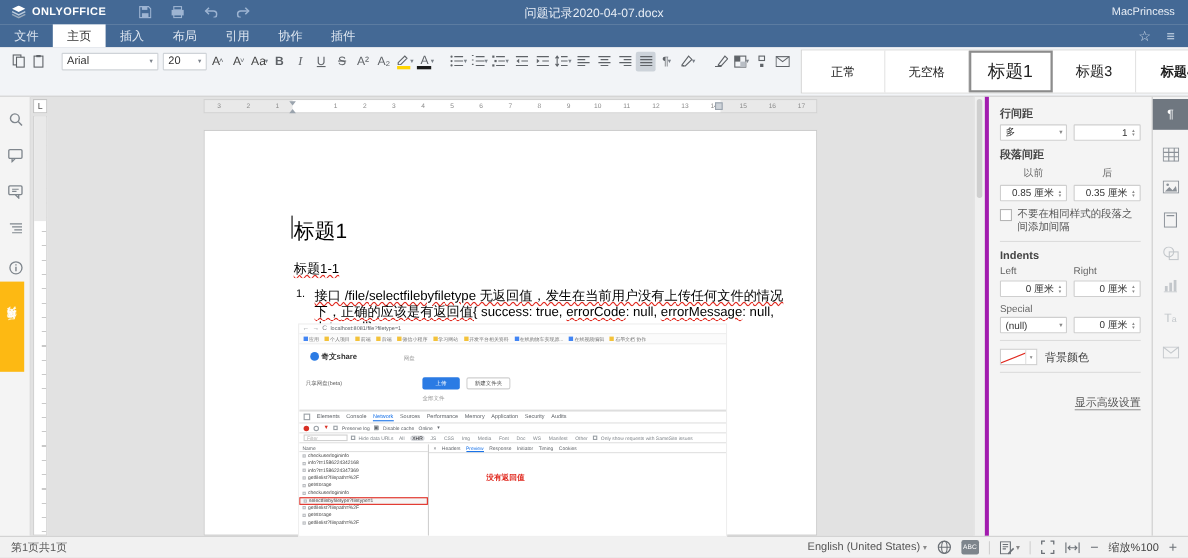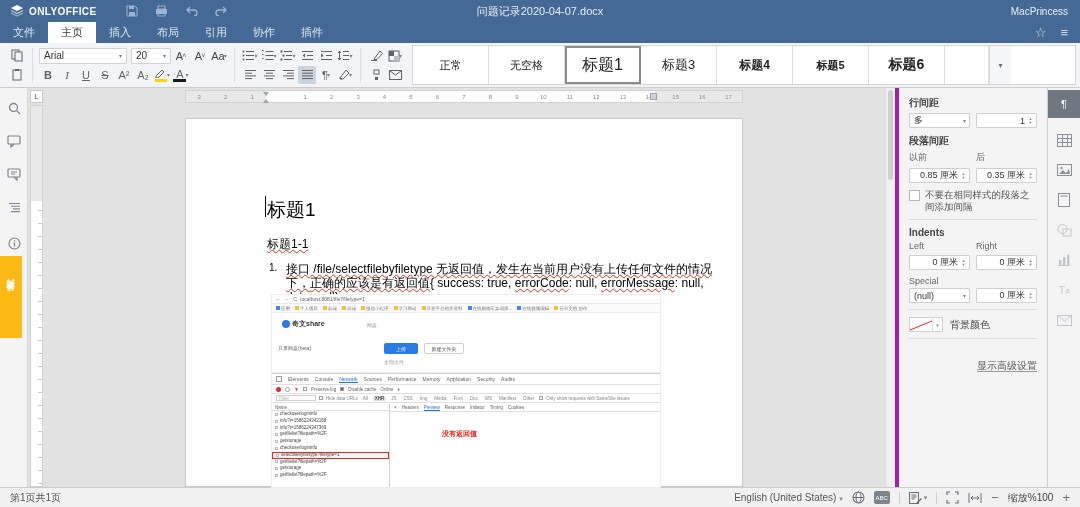--- a/index.html
+++ b/index.html
@@ -17,21 +17,21 @@
   .top-user { margin-left:auto; margin-right:12px; font-size:10px; color:#e8eef6; }
 
   
   .tabrow { height:21px; background:#446995; display:flex; align-items:stretch; color:#dfe7f1; font-size:11px; flex:0 0 auto; }
   .mtab { padding:0 13px; display:flex; align-items:center; cursor:default; }
   .mtab.active { background:#ffffff; color:#333; }
   .tabrow-right { margin-left:auto; display:flex; align-items:center; gap:14px; margin-right:12px; font-size:13px; color:#cfdbea; }
 
   
   .toolbar { height:45px; background:#f2f4f7; border-bottom:1px solid #cbcbcb; display:flex; align-items:stretch; padding:2px 4px 2px 6px; flex:0 0 auto; }
-  .tgroup { display:flex; flex-direction:column; justify-content:space-between; padding:1px 2px; }
+  .tgroup { display:flex; flex-direction:row; justify-content:space-between; padding:1px 2px; }
   .trow { display:flex; align-items:center; height:19px; gap:1px; }
   .tsep { width:1px; background:#d8dde3; margin:3px 4px; }
   .tbtn { min-width:18px; height:18px; display:flex; align-items:center; justify-content:center; border-radius:2px; color:#5f6368; font-size:11px; }
   .tbtn.active { background:#cdd3da; }
   .chev { font-size:6px; color:#7c828a; margin-left:-1px; }
   .combo { background:#fff; border:1px solid #cfd3d8; height:16px; display:flex; align-items:center; padding:0 4px; font-size:10px; color:#333; border-radius:1px; }
   .combo .chev { margin-left:auto; padding-left:4px; }
   .combo.font { width:88px; }
   .combo.size { width:40px; margin-left:3px; }
   .fx { font-size:11px; color:#444; }
@@ -704,21 +704,21 @@
             <div class="field num">
               <span>1</span>
               <span class="spin">
                 <span>▲</span>
                 <span>▼</span>
               </span>
             </div>
           </div>
       </div>
       <div class="plabel">段落间距</div>
-      <div class="prow" style="margin-bottom:2px;">
+      <div class="prow" style="margin-bottom:2px;text-align:center;">
         <div class="pcol small">以前</div>
         <div class="pcol small">后</div>
       </div>
       <div class="prow">
         <div class="pcol">
             <div class="field num">
               <span>0.85 厘米</span>
               <span class="spin">
                 <span>▲</span>
                 <span>▼</span>

